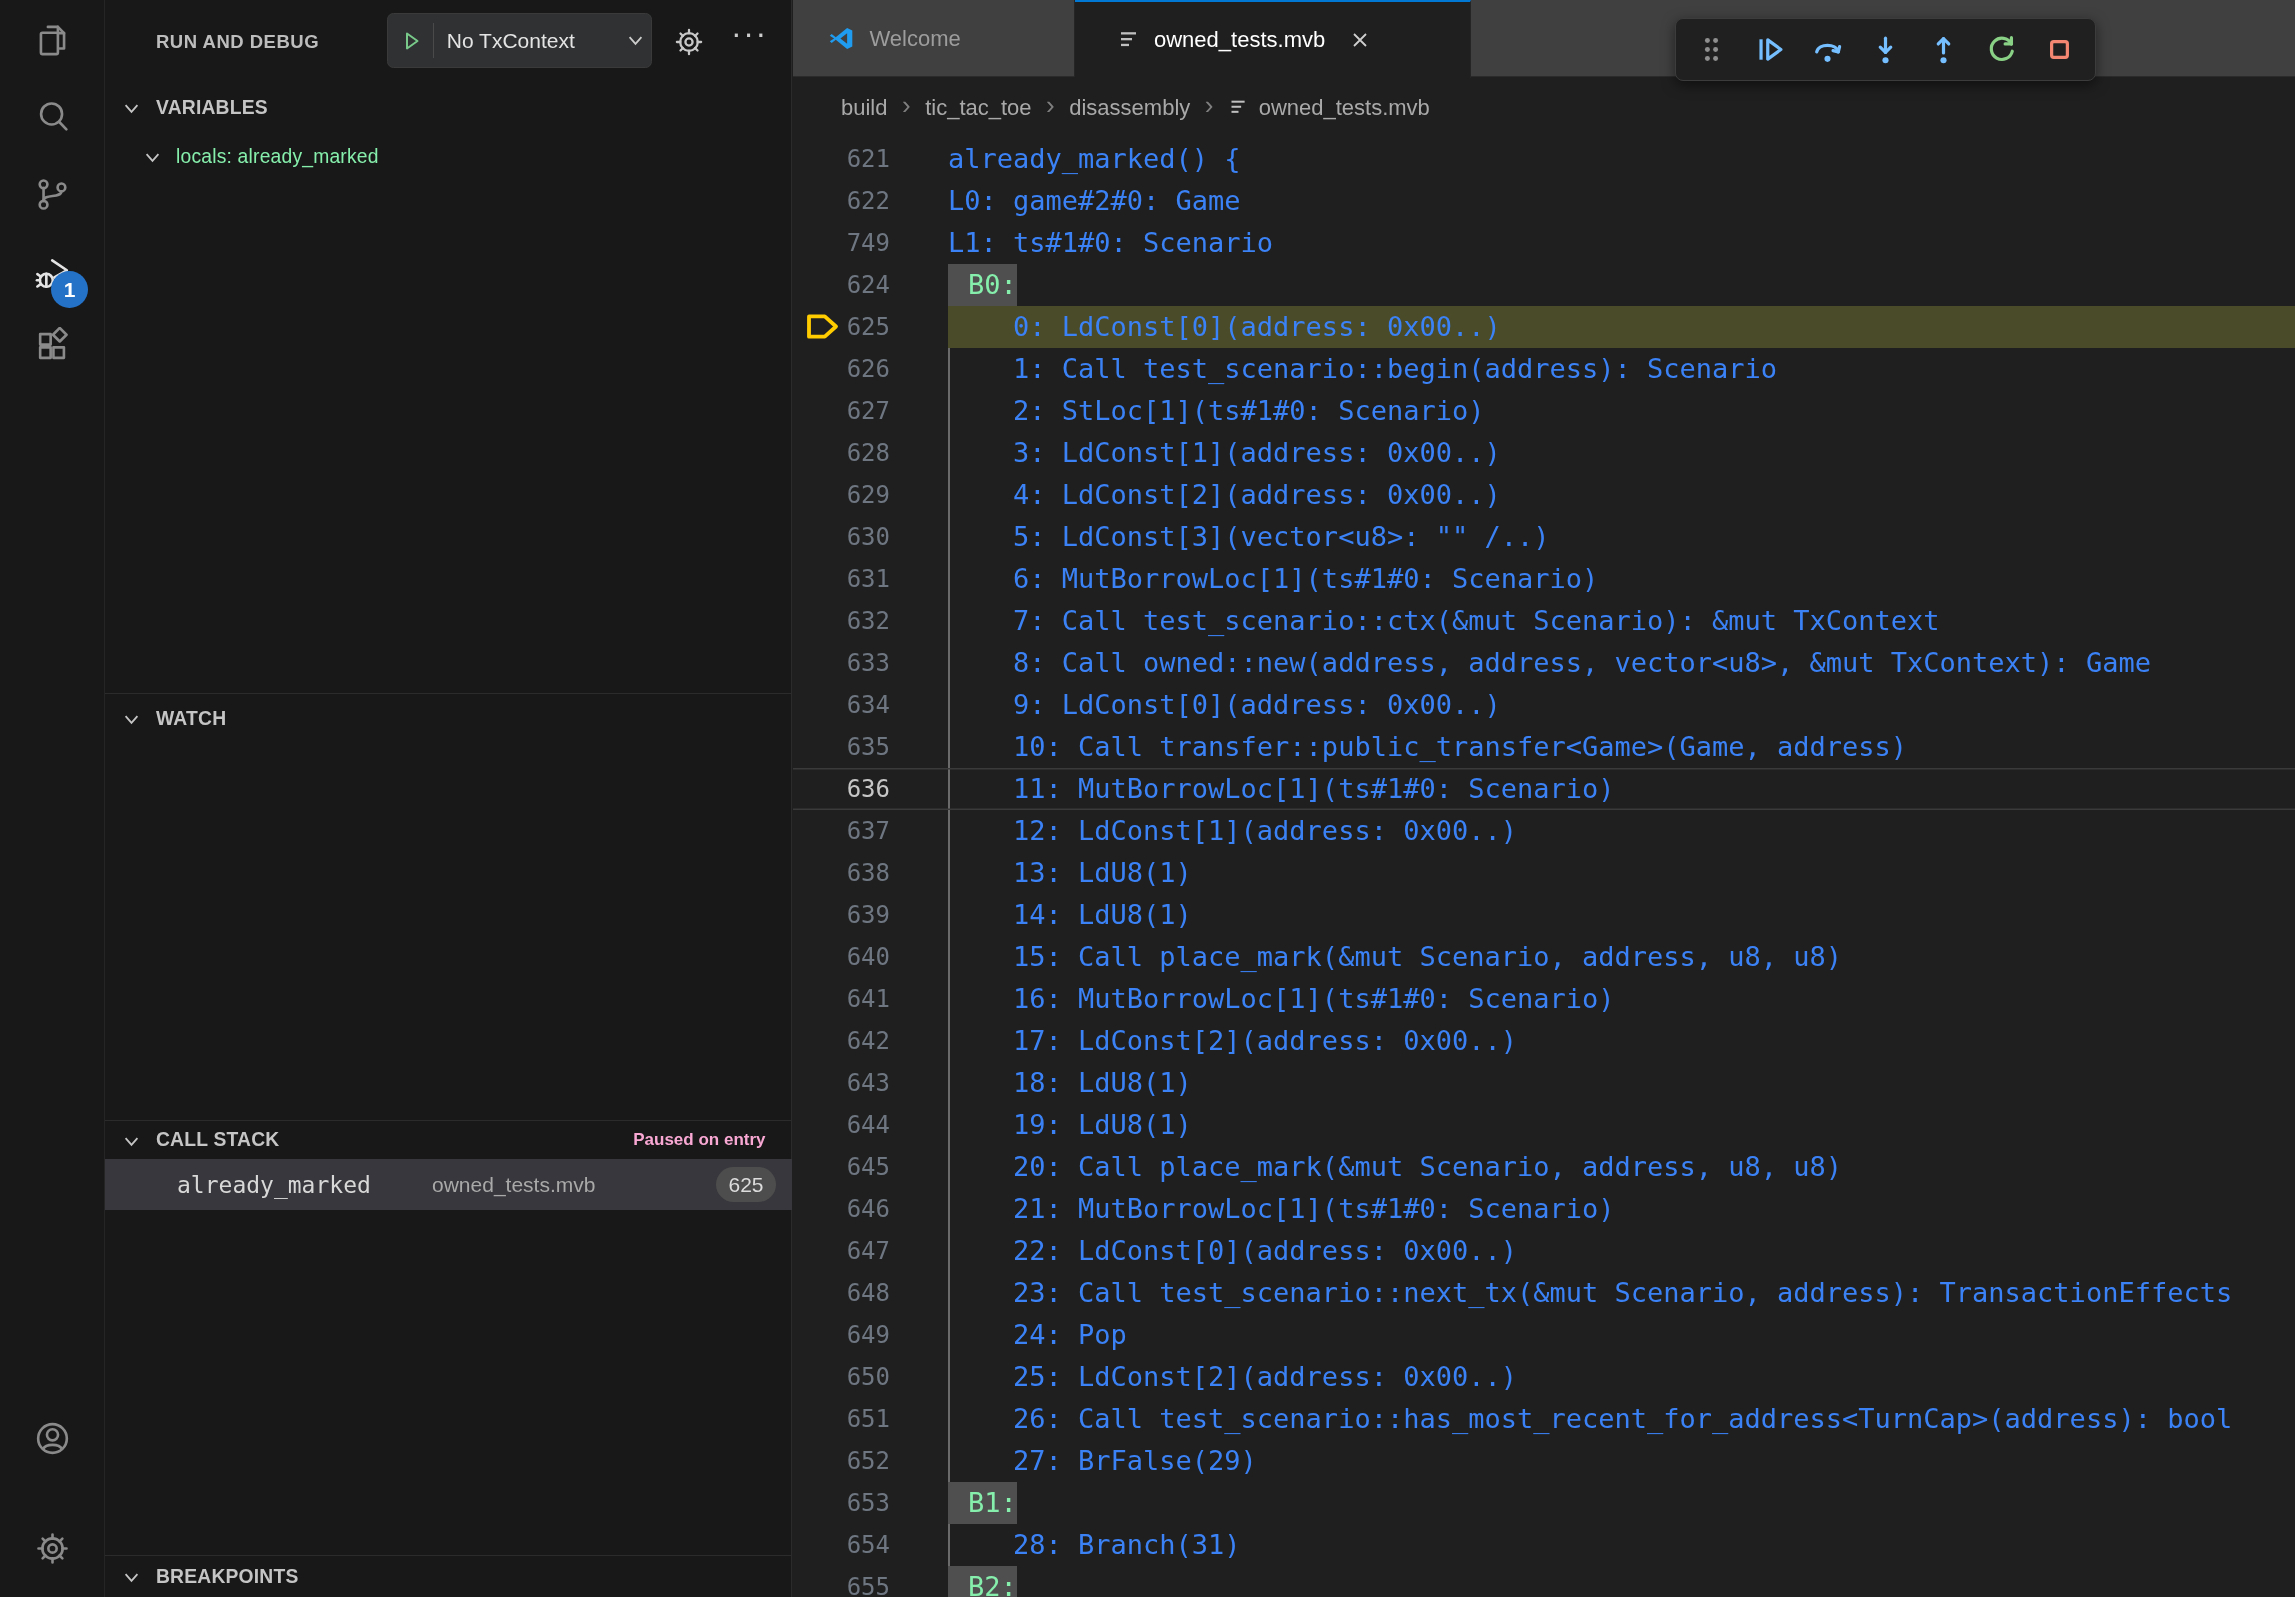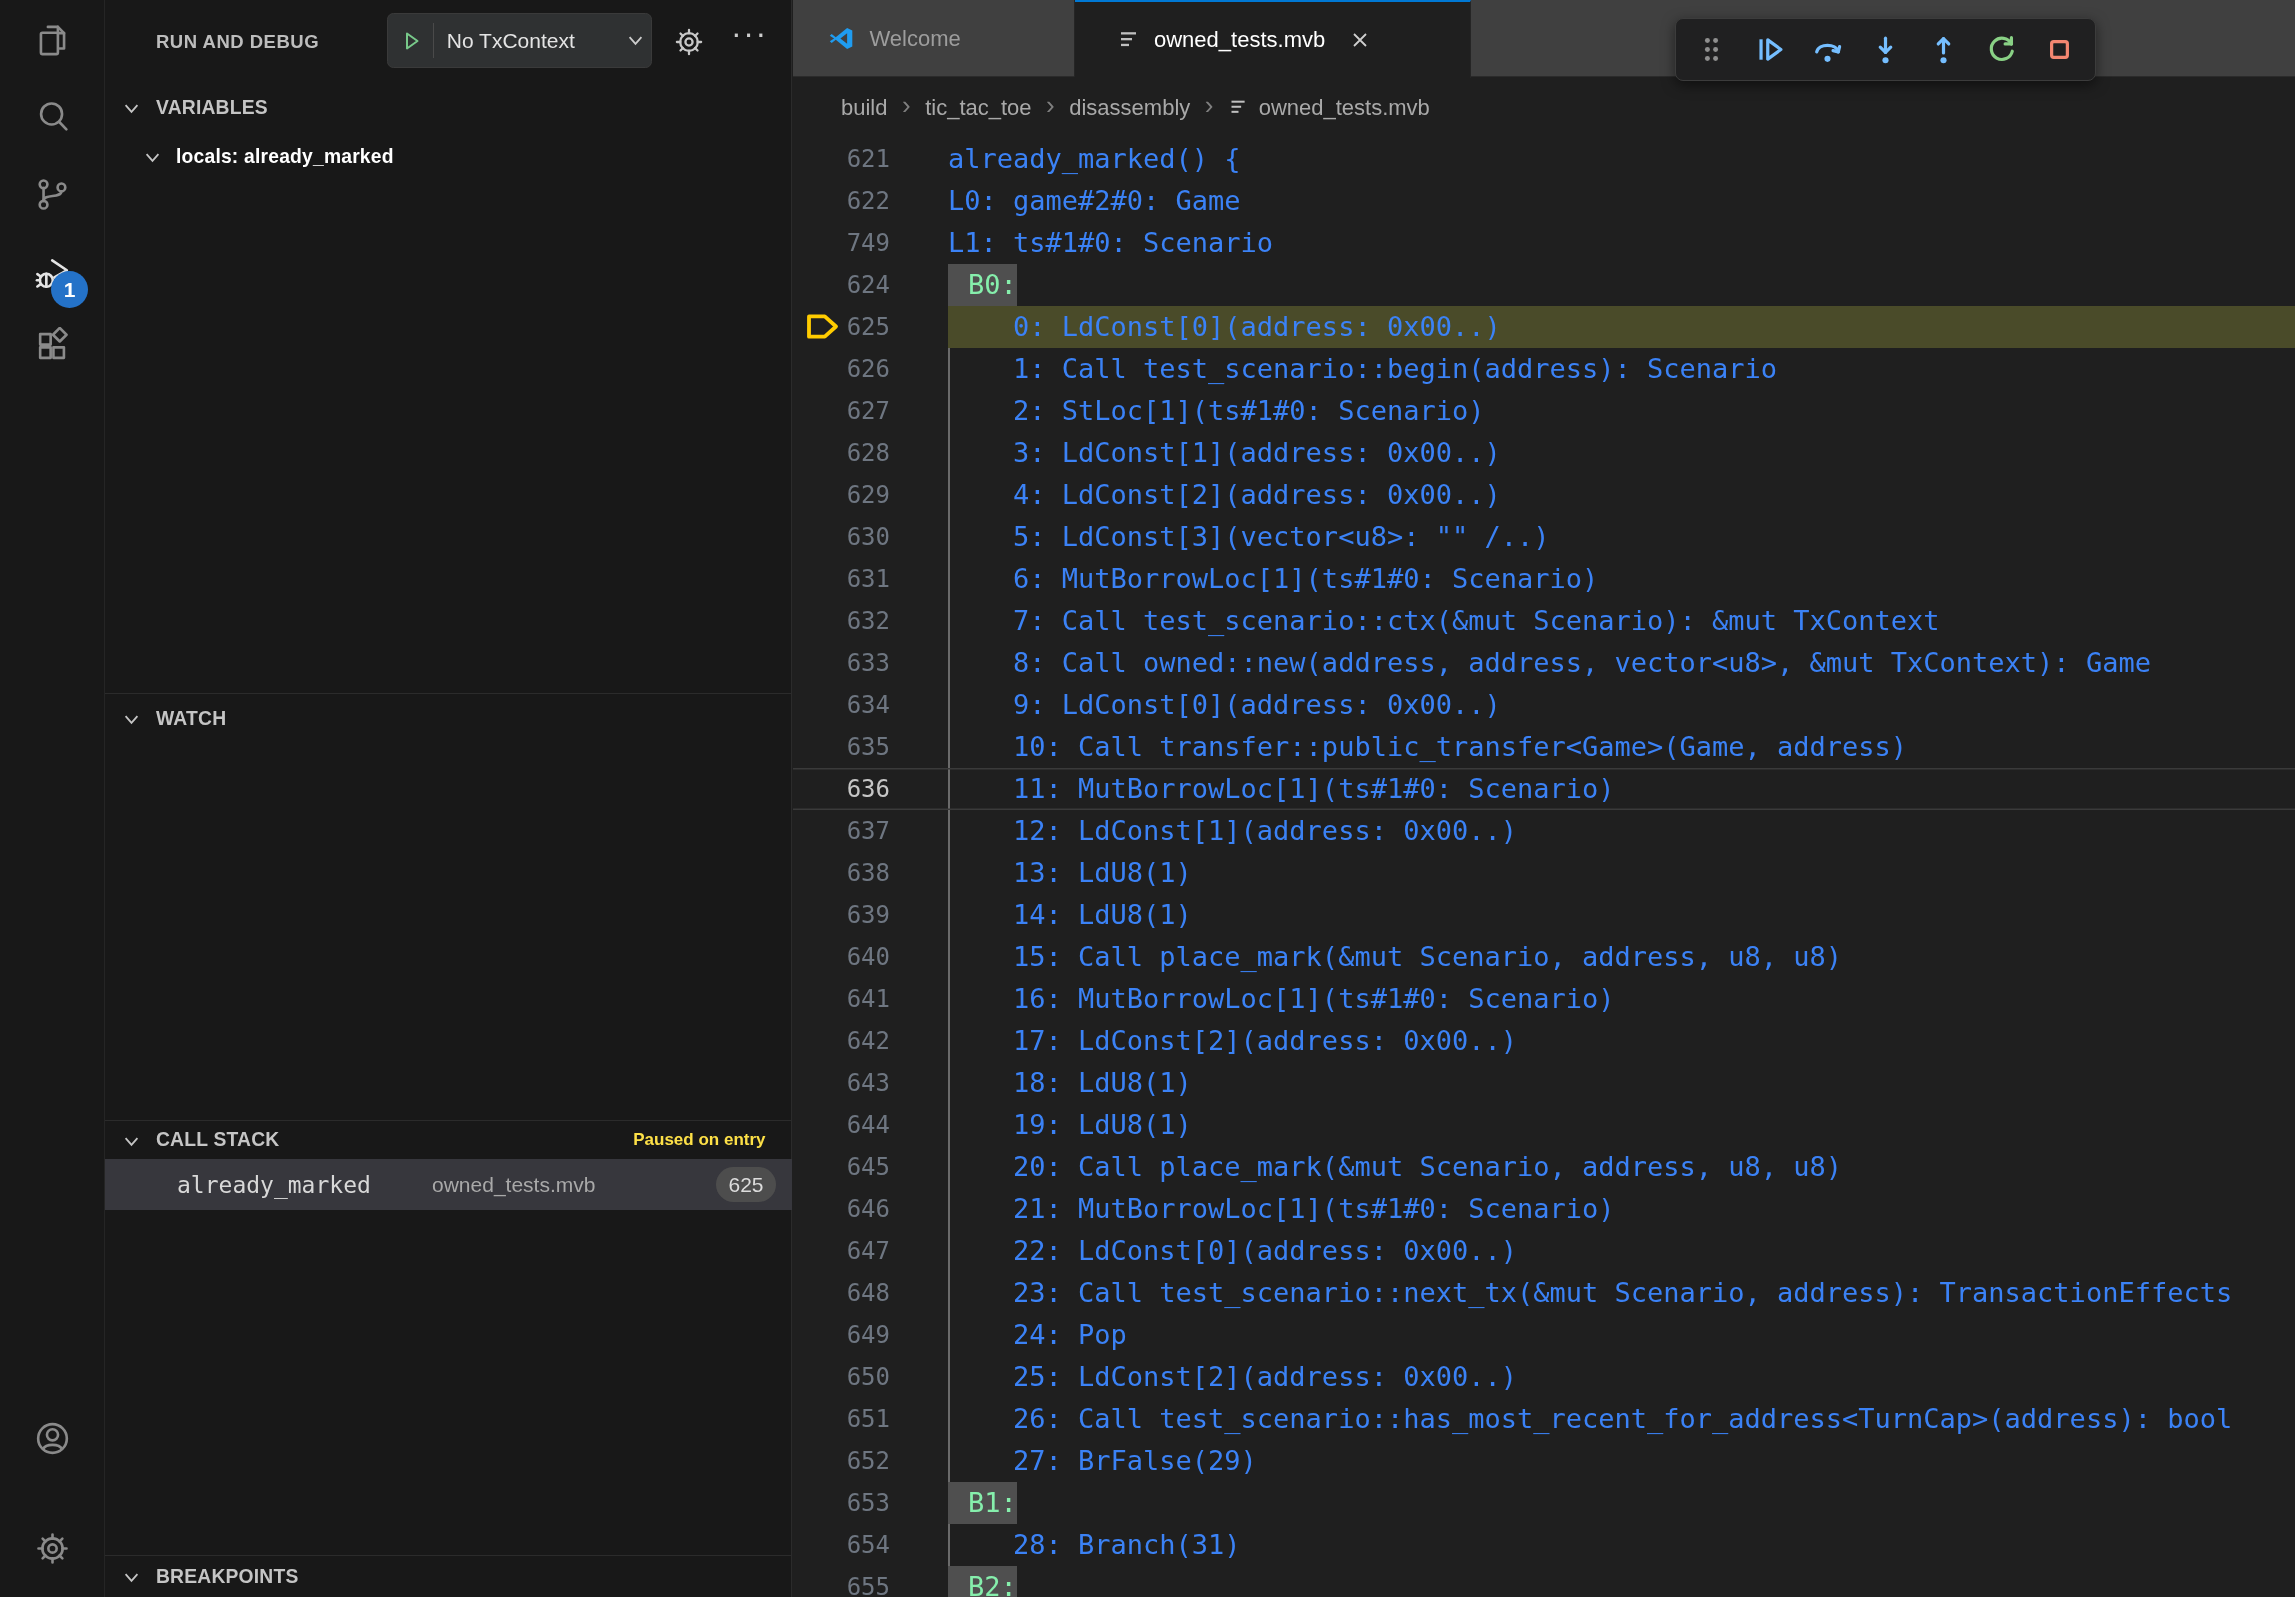--- a/index.html
+++ b/index.html
@@ -31,23 +31,23 @@
   .sb-dd-label { flex:1; padding-left:13px; font-size:21px; color:#e4e4e4; white-space:nowrap; overflow:hidden; }
   .sb-dd-chev { width:32px; display:flex; justify-content:center; }
   .sb-gear { position:absolute; left:568px; top:26px; width:32px; height:32px; }
   .sb-dots { position:absolute; left:626px; top:14.5px; width:39px; font-size:32px; color:#cccccc; letter-spacing:1.6px; }
 
   .sb-section-header { position:absolute; left:0; width:687px; height:48px; }
   .sb-divider { border-top:0.8px solid #2b2b2b; }
   .sb-chev { position:absolute; left:16px; top:50%; margin-top:-10.5px; width:21px; height:21px; }
   .sb-sec-label { position:absolute; left:51px; top:50%; transform:translateY(-50%);
     font-size:19.3px; font-weight:bold; color:#c5c5c5; letter-spacing:0.2px; }
-  .sb-item-label { font-weight:bold; color:#ffffff; font-size:19.3px; }
+  .sb-item-label { font-weight:normal; color:#86efac; font-size:19.3px; }
   .sb-status { position:absolute; right:26.5px; top:50%; transform:translateY(-50%);
-    font-size:17px; font-weight:bold; color:#fde047; }
+    font-size:17px; font-weight:bold; color:#f9a8d4; }
 
   .cs-row { position:absolute; left:0; top:1159px; width:687px; height:51px; background:#37373d;padding-left:16px; }
   .cs-name { position:absolute; left:72px; top:50%; transform:translateY(-50%);
     font-family:"DejaVu Sans Mono", monospace; font-size:23px; color:#d8d8d8; }
   .cs-file { position:absolute; left:327px; top:50%; transform:translateY(-50%);
     font-size:21px; color:#a9a9a9; }
   .cs-badge { position:absolute; right:16px; top:8px; min-width:60px; height:35px; border-radius:17.7px;
     background:#4d4d4d; color:#dcdcdc; font-size:21px; text-align:center; line-height:35px; padding:0 8px; }
 
   

